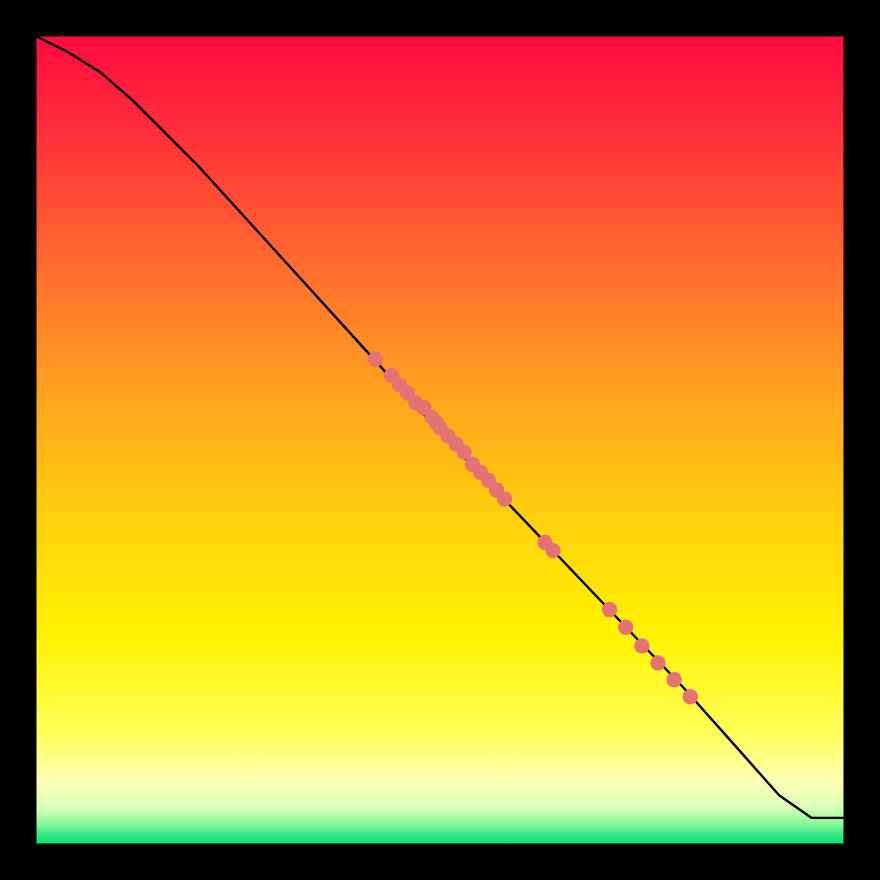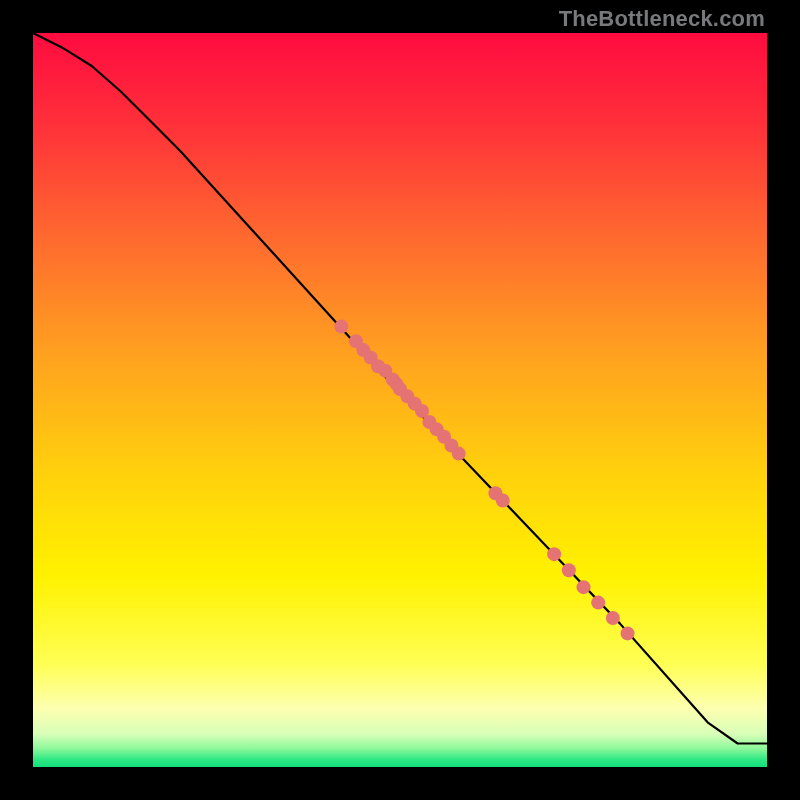--- a/index.html
+++ b/index.html
@@ -41,21 +41,20 @@
     font-weight: 600;
     color: #77797b;
     letter-spacing: 0.2px;
     user-select: none;
   }
 </style>
 </head>
 <body>
 <div class="stage">
 
-  <div class="watermark">TheBottleneck.com</div>
 
   <div class="plot-wrap">
     <svg class="gradient" viewBox="0 0 734 734" preserveAspectRatio="none">
       <defs>
         <linearGradient id="bg" x1="0" y1="0" x2="0" y2="1">
 
           <stop offset="0.00" stop-color="#ff0b40"></stop>
           <stop offset="0.12" stop-color="#ff2f3a"></stop>
           <stop offset="0.28" stop-color="#ff6a2f"></stop>
           <stop offset="0.44" stop-color="#ffa21f"></stop>

